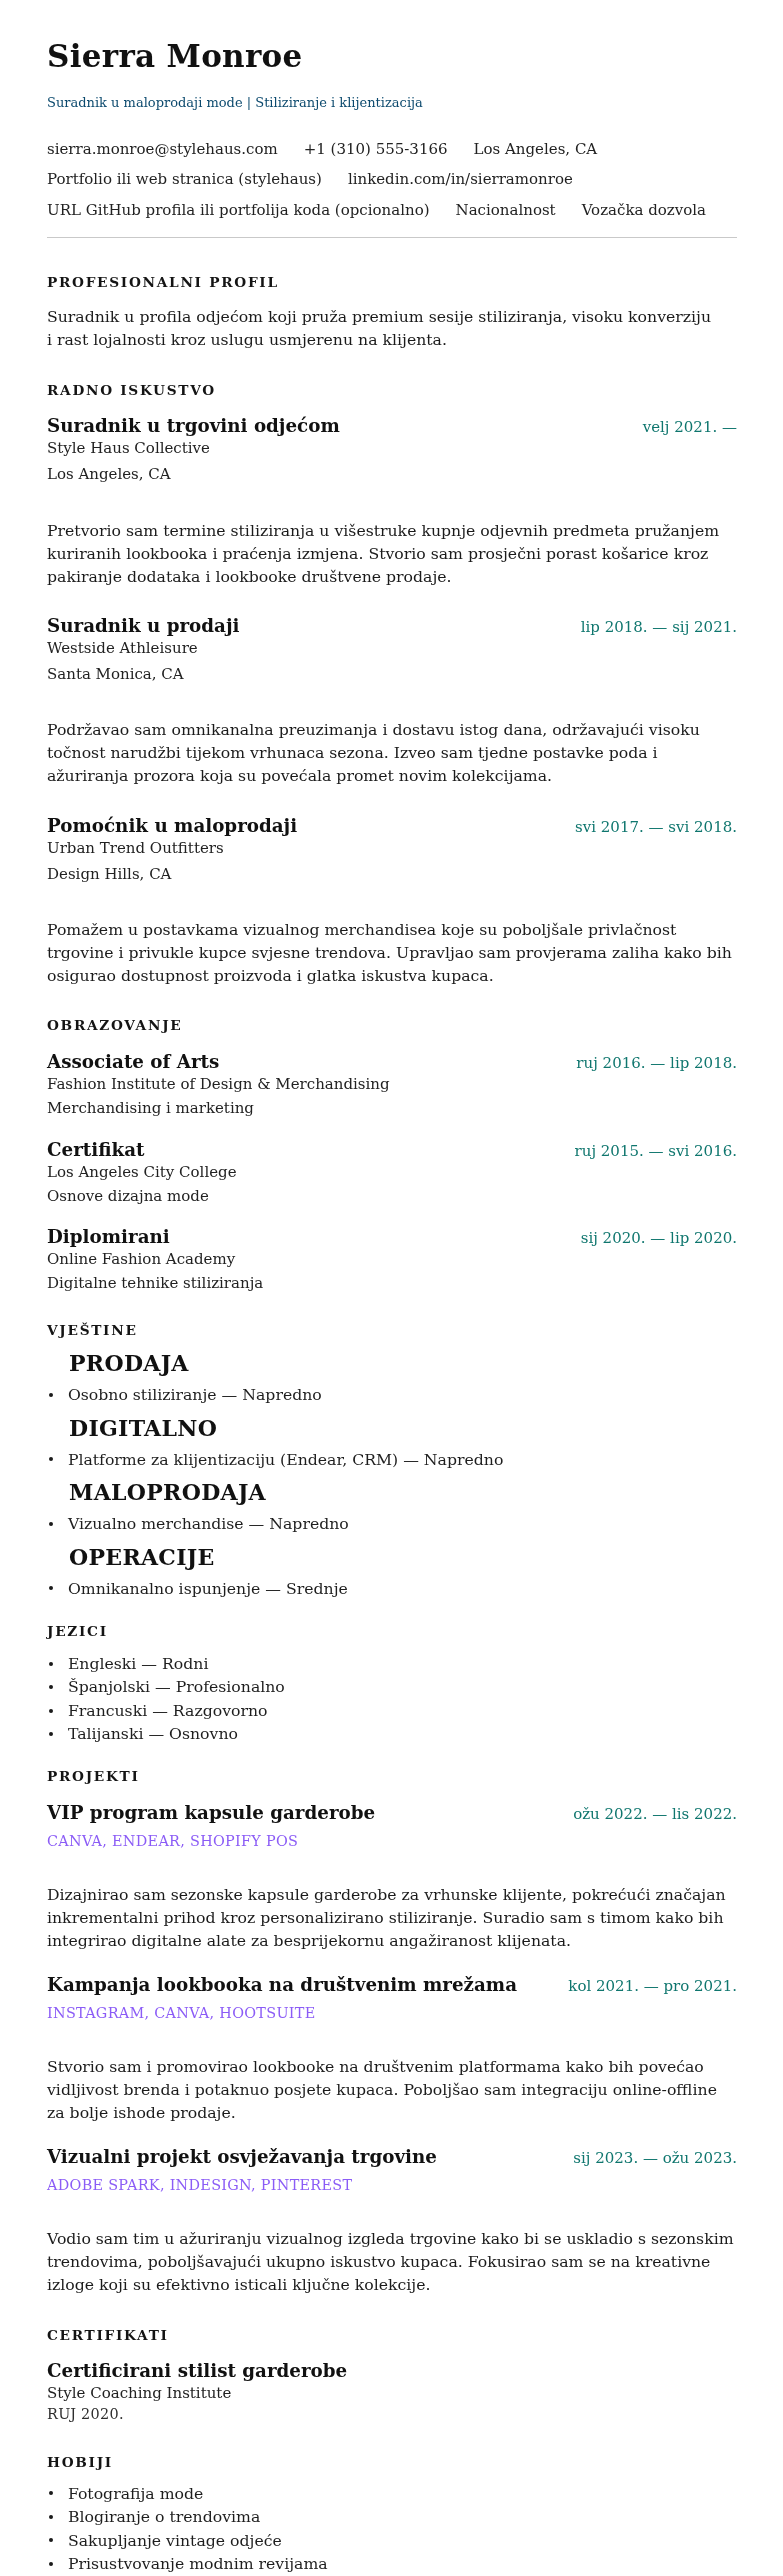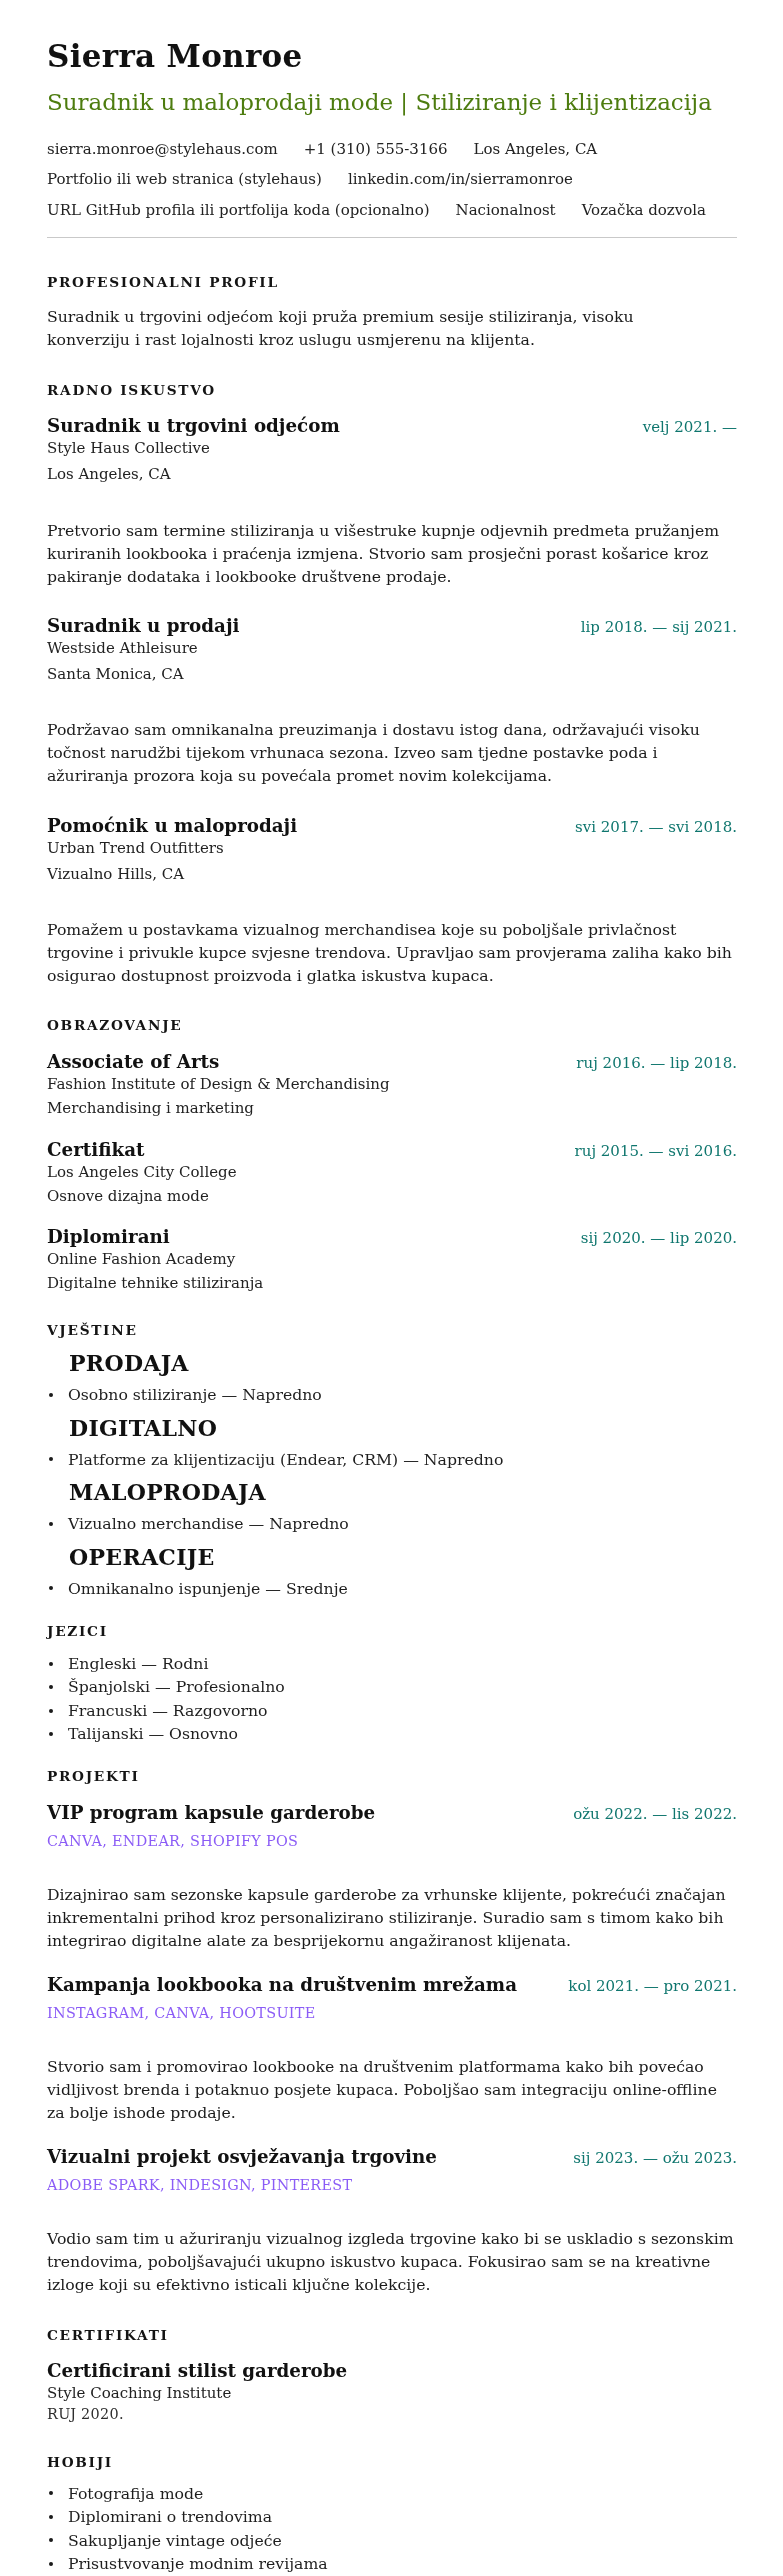--- a/index.html
+++ b/index.html
@@ -3,21 +3,21 @@
 <meta charset="utf-8">
 <style>
   html, body { margin: 0; padding: 0; background: #ffffff; }
   body { font-family: "DejaVu Serif", "Liberation Serif", serif; color: #1b1b1b; }
   .page {
     width: 784px; min-height: 2576px; box-sizing: border-box;
     margin: 0 auto; padding: 38px 47px 31px; background: #ffffff;
   }
   
   .name { font-size: 31px; line-height: 37px; font-weight: 700; margin: 0; color: #111; letter-spacing: 0.3px; }
-  .headline { font-size: 23px; line-height: 23.5px; margin-top: 16.3px; color: #4d7c0f; }
+  .headline { font-size: 13px; line-height: 23.5px; margin-top: 16.3px; color: #0c4a6e; }
   .contact { margin-top: 25px; }
   .contact-line { display: flex; gap: 26px; font-size: 15px; line-height: 18.3px; color: #222; }
   .contact-line + .contact-line { margin-top: 12.4px; }
   hr.header-rule { border: none; border-top: 0.7px solid #c9c9c9; margin: 17.6px 0 0 0; }
 
   
   .sec-heading { font-size: 13.7px; line-height: 17px; font-weight: 700; letter-spacing: 1.7px; color: #141414; margin-top: 30px; }
   #sec-profile .sec-heading { margin-top: 36px; }
   #sec-experience .sec-heading { margin-top: 31px; }
   #sec-skills .sec-heading { margin-top: 29px; }
@@ -84,21 +84,21 @@
         <span>URL GitHub profila ili portfolija koda (opcionalno)</span>
         <span>Nacionalnost</span>
         <span>Vozačka dozvola</span>
       </div>
     </div>
     <hr class="header-rule">
   </header>
 
   <section id="sec-profile">
     <div class="sec-heading">PROFESIONALNI PROFIL</div>
-    <div class="profile-text">Suradnik u trgovini odjećom koji pruža premium sesije stiliziranja, visoku konverziju i rast lojalnosti kroz uslugu usmjerenu na klijenta.</div>
+    <div class="profile-text">Suradnik u profila odjećom koji pruža premium sesije stiliziranja, visoku konverziju i rast lojalnosti kroz uslugu usmjerenu na klijenta.</div>
   </section>
 
   <section id="sec-experience">
     <div class="sec-heading">RADNO ISKUSTVO</div>
     <div class="items">
 
       <div class="xp-item">
         <div class="title-row">
           <span class="item-title">Suradnik u trgovini odjećom</span>
           <span class="item-dates">velj 2021. —</span>
@@ -117,21 +117,21 @@
         <div class="meta-line location">Santa Monica, CA</div>
         <div class="xp-desc">Podržavao sam omnikanalna preuzimanja i dostavu istog dana, održavajući visoku točnost narudžbi tijekom vrhunaca sezona. Izveo sam tjedne postavke poda i ažuriranja prozora koja su povećala promet novim kolekcijama.</div>
       </div>
 
       <div class="xp-item">
         <div class="title-row">
           <span class="item-title">Pomoćnik u maloprodaji</span>
           <span class="item-dates">svi 2017. — svi 2018.</span>
         </div>
         <div class="meta-line company">Urban Trend Outfitters</div>
-        <div class="meta-line location">Vizualno Hills, CA</div>
+        <div class="meta-line location">Design Hills, CA</div>
         <div class="xp-desc">Pomažem u postavkama vizualnog merchandisea koje su poboljšale privlačnost trgovine i privukle kupce svjesne trendova. Upravljao sam provjerama zaliha kako bih osigurao dostupnost proizvoda i glatka iskustva kupaca.</div>
       </div>
 
     </div>
   </section>
 
   <section id="sec-education">
     <div class="sec-heading">OBRAZOVANJE</div>
     <div class="items items-edu">
 
@@ -279,21 +279,21 @@
 
   <section id="sec-hobbies">
     <div class="sec-heading">HOBIJI</div>
     <ul class="bullets">
       <li>
           <span class="dot"></span>
           <span>Fotografija mode</span>
         </li>
       <li>
           <span class="dot"></span>
-          <span>Diplomirani o trendovima</span>
+          <span>Blogiranje o trendovima</span>
         </li>
       <li>
           <span class="dot"></span>
           <span>Sakupljanje vintage odjeće</span>
         </li>
       <li>
           <span class="dot"></span>
           <span>Prisustvovanje modnim revijama</span>
         </li>
     </ul>

